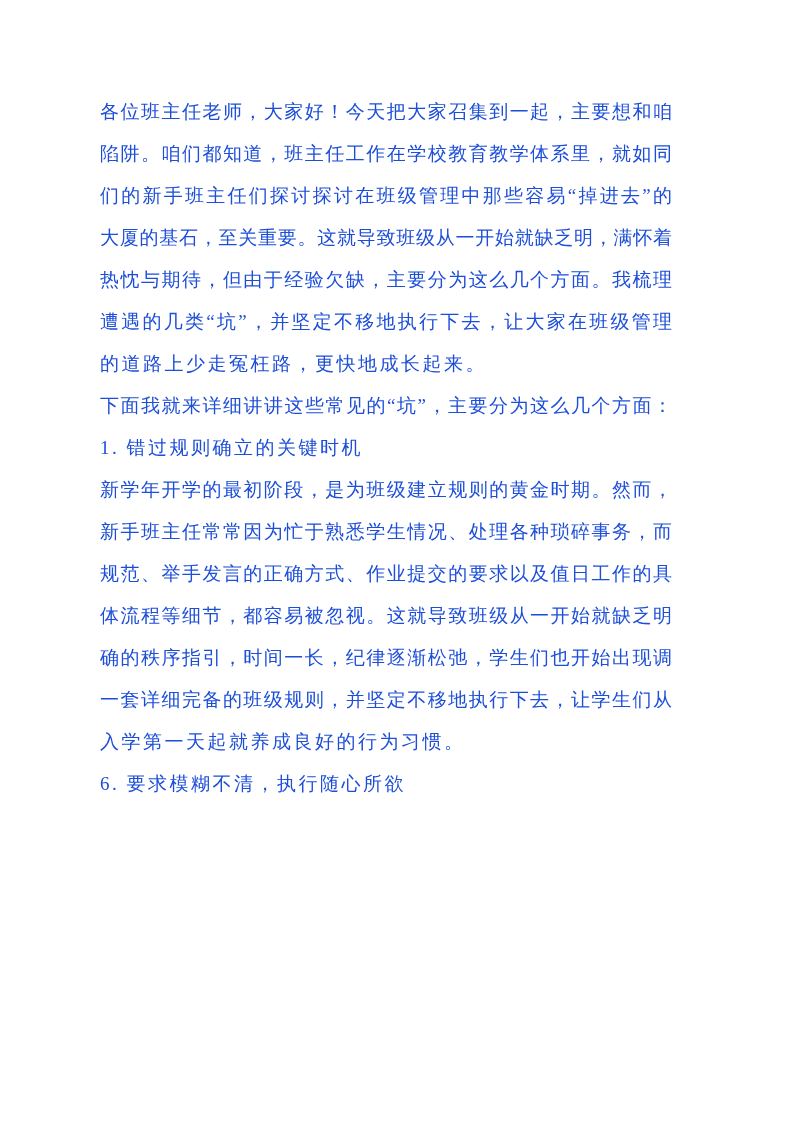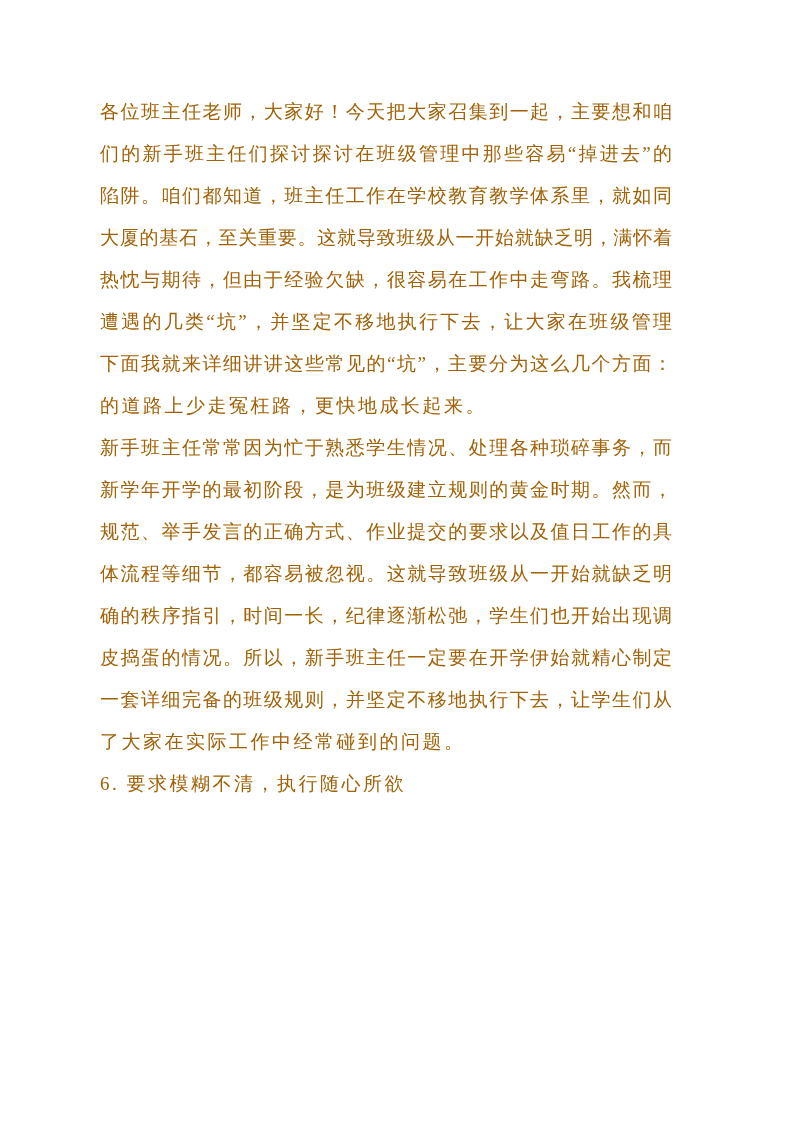--- a/index.html
+++ b/index.html
@@ -38,32 +38,32 @@
     white-space: normal;
     text-align: justify;
     text-align-last: justify;
     text-justify: inter-character;
   }
 </style>
 </head>
 <body style="background: rgb(255, 255, 255);">
 
 <div class="page">
-  <div class="text-block" style="color: #a16207;">
+  <div class="text-block" style="color: #1d4ed8;">
       <div class="line fill">各位班主任老师，大家好！今天把大家召集到一起，主要想和咱</div>
+      <div class="line fill">陷阱。咱们都知道，班主任工作在学校教育教学体系里，就如同</div>
       <div class="line fill">们的新手班主任们探讨探讨在班级管理中那些容易“掉进去”的</div>
-      <div class="line fill">陷阱。咱们都知道，班主任工作在学校教育教学体系里，就如同</div>
       <div class="line fill">大厦的基石，至关重要。这就导致班级从一开始就缺乏明，满怀着</div>
-      <div class="line fill">热忱与期待，但由于经验欠缺，很容易在工作中走弯路。我梳理</div>
+      <div class="line fill">热忱与期待，但由于经验欠缺，主要分为这么几个方面。我梳理</div>
       <div class="line fill">遭遇的几类“坑”，并坚定不移地执行下去，让大家在班级管理</div>
+      <div class="line">的道路上少走冤枉路，更快地成长起来。</div>
       <div class="line fill">下面我就来详细讲讲这些常见的“坑”，主要分为这么几个方面：</div>
-      <div class="line">的道路上少走冤枉路，更快地成长起来。</div>
+      <div class="line">1. 错过规则确立的关键时机</div>
+      <div class="line fill">新学年开学的最初阶段，是为班级建立规则的黄金时期。然而，</div>
       <div class="line fill">新手班主任常常因为忙于熟悉学生情况、处理各种琐碎事务，而</div>
-      <div class="line fill">新学年开学的最初阶段，是为班级建立规则的黄金时期。然而，</div>
       <div class="line fill">规范、举手发言的正确方式、作业提交的要求以及值日工作的具</div>
       <div class="line fill">体流程等细节，都容易被忽视。这就导致班级从一开始就缺乏明</div>
       <div class="line fill">确的秩序指引，时间一长，纪律逐渐松弛，学生们也开始出现调</div>
-      <div class="line fill">皮捣蛋的情况。所以，新手班主任一定要在开学伊始就精心制定</div>
       <div class="line fill">一套详细完备的班级规则，并坚定不移地执行下去，让学生们从</div>
-      <div class="line">了大家在实际工作中经常碰到的问题。</div>
+      <div class="line">入学第一天起就养成良好的行为习惯。</div>
       <div class="line">6. 要求模糊不清，执行随心所欲</div>
     </div>
 </div>
 
 </body></html>

